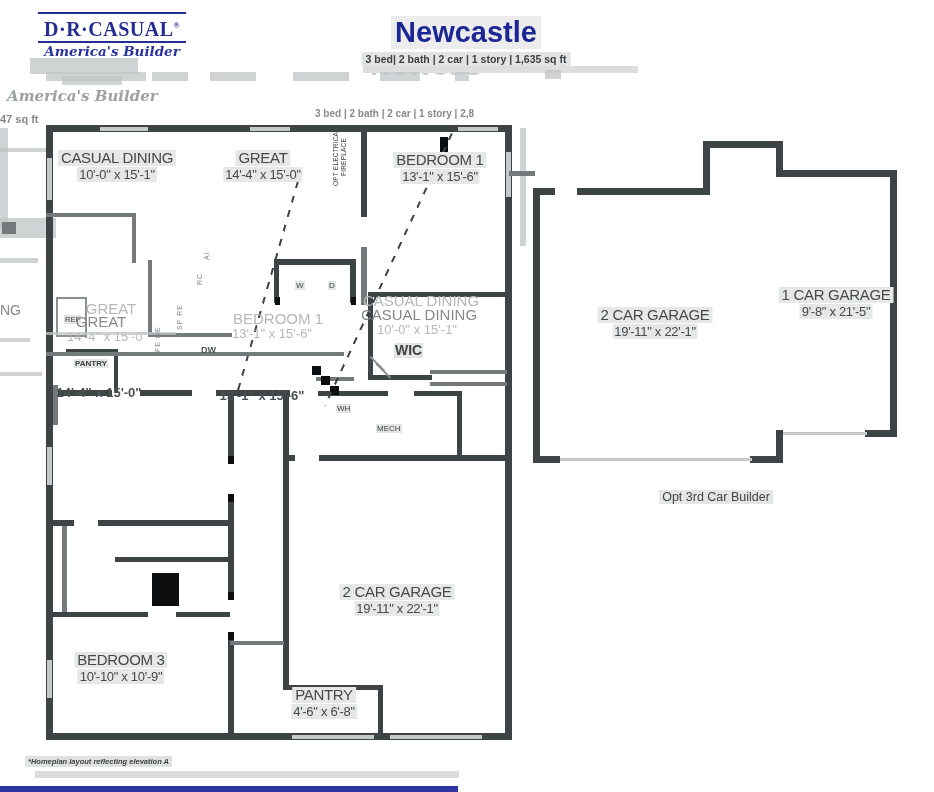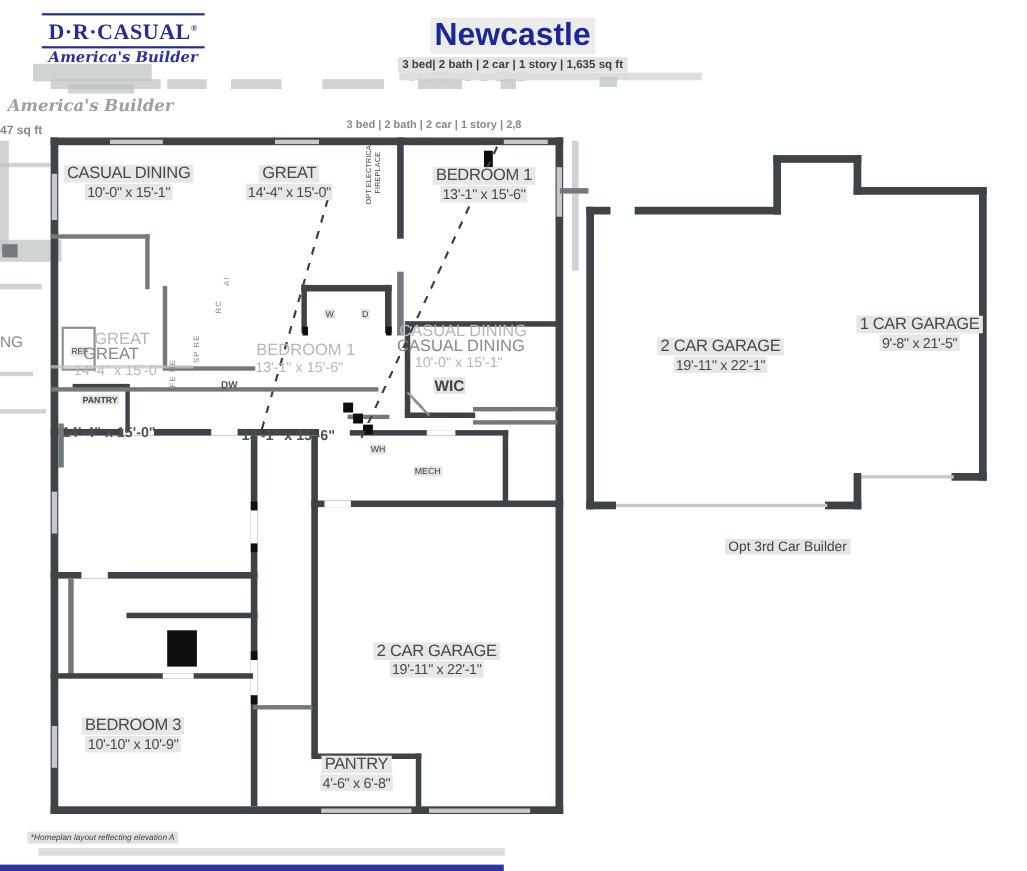--- a/index.html
+++ b/index.html
@@ -39,21 +39,21 @@
          color:#3c4043;background:#e2e3e3;padding:1px 4px;white-space:nowrap;}
   
   .gt{position:absolute;white-space:nowrap;}
   .gt.c{transform:translateX(-50%);}
   .light{color:#b4b8ba;}
   .mid{color:#85898c;}
   .darkg{color:#4c5154;font-weight:bold;margin-top:44px;}
   .gtitle{font-size:30px;font-weight:bold;color:#c8cbcd;}
   .gtag{font-family:"DejaVu Serif",serif;font-style:italic;font-weight:bold;font-size:15px;color:#9da1a4;}
   .refbox{position:absolute;border:2px solid #8b9093;background:transparent;}
-  .footnote{position:absolute;left:25px;top:756px;font-size:7.5px;font-style:italic;font-weight:normal;
+  .footnote{position:absolute;left:25px;top:756px;font-size:7.5px;font-style:italic;font-weight:bold;
             color:#3e4245;background:#e0e1e1;padding:1px 3px;}
 </style>
 </head>
 <body>
 
 <div id="canvas">
 
   <div class="logo">
     <div class="rule"></div>
     <div class="brand"><span>D·R·CASUAL</span><sup>®</sup></div>

